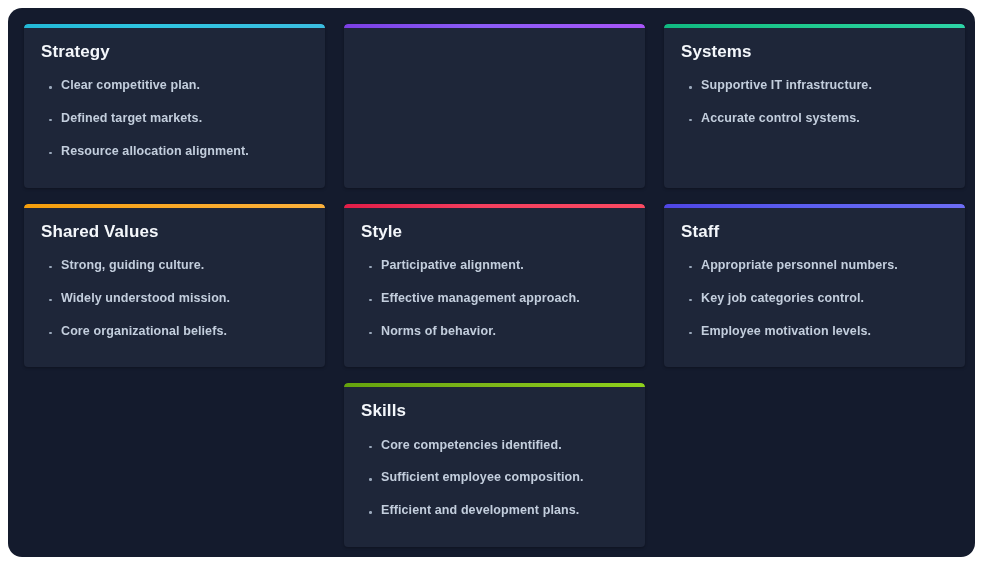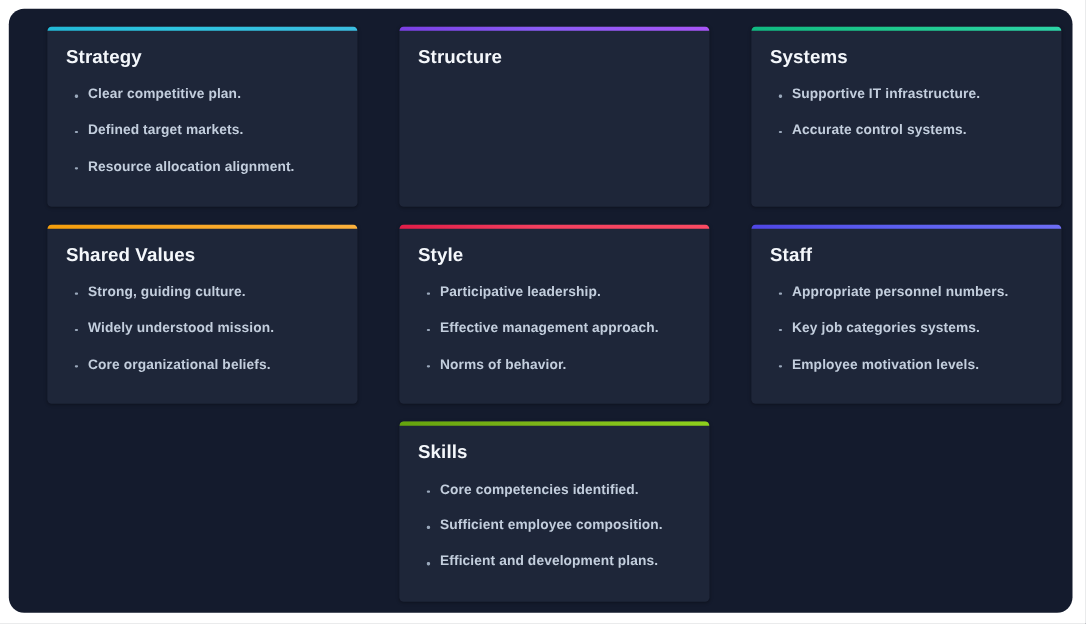--- a/index.html
+++ b/index.html
@@ -34,21 +34,20 @@
 
   .card {
     position: relative;
     background: #1e2639;
     border-radius: 4px;
     box-sizing: border-box;
     padding: 17px 18px 20px 15px;
     min-height: 158px;
     overflow: hidden;
     box-shadow: 0 1px 3px rgba(0,0,0,0.30);
-    margin-left: 19px;
   }
 
   .card.spacer {
     background: transparent;
     box-shadow: none;
     min-height: 0;
     padding: 0;
   }
 
   .accent {
@@ -116,21 +115,20 @@
         <div class="accent g-strategy"></div>
         <h2 class="card-title">Strategy</h2>
         <ul class="card-list">
           <li>Clear competitive plan.</li>
           <li>Defined target markets.</li>
           <li>Resource allocation alignment.</li>
         </ul>
       </div>
       <div class="card">
         <div class="accent g-structure"></div>
-        <h2 class="card-title">Structure</h2>
       </div>
       <div class="card">
         <div class="accent g-systems"></div>
         <h2 class="card-title">Systems</h2>
         <ul class="card-list">
           <li>Supportive IT infrastructure.</li>
           <li>Accurate control systems.</li>
         </ul>
       </div>
       <div class="card">
@@ -139,31 +137,31 @@
         <ul class="card-list">
           <li>Strong, guiding culture.</li>
           <li>Widely understood mission.</li>
           <li>Core organizational beliefs.</li>
         </ul>
       </div>
       <div class="card">
         <div class="accent g-style"></div>
         <h2 class="card-title">Style</h2>
         <ul class="card-list">
-          <li>Participative leadership.</li>
+          <li>Participative alignment.</li>
           <li>Effective management approach.</li>
           <li>Norms of behavior.</li>
         </ul>
       </div>
       <div class="card">
         <div class="accent g-staff"></div>
         <h2 class="card-title">Staff</h2>
         <ul class="card-list">
           <li>Appropriate personnel numbers.</li>
-          <li>Key job categories systems.</li>
+          <li>Key job categories control.</li>
           <li>Employee motivation levels.</li>
         </ul>
       </div>
       <div class="card spacer"></div>
       <div class="card">
         <div class="accent g-skills"></div>
         <h2 class="card-title">Skills</h2>
         <ul class="card-list">
           <li>Core competencies identified.</li>
           <li>Sufficient employee composition.</li>

